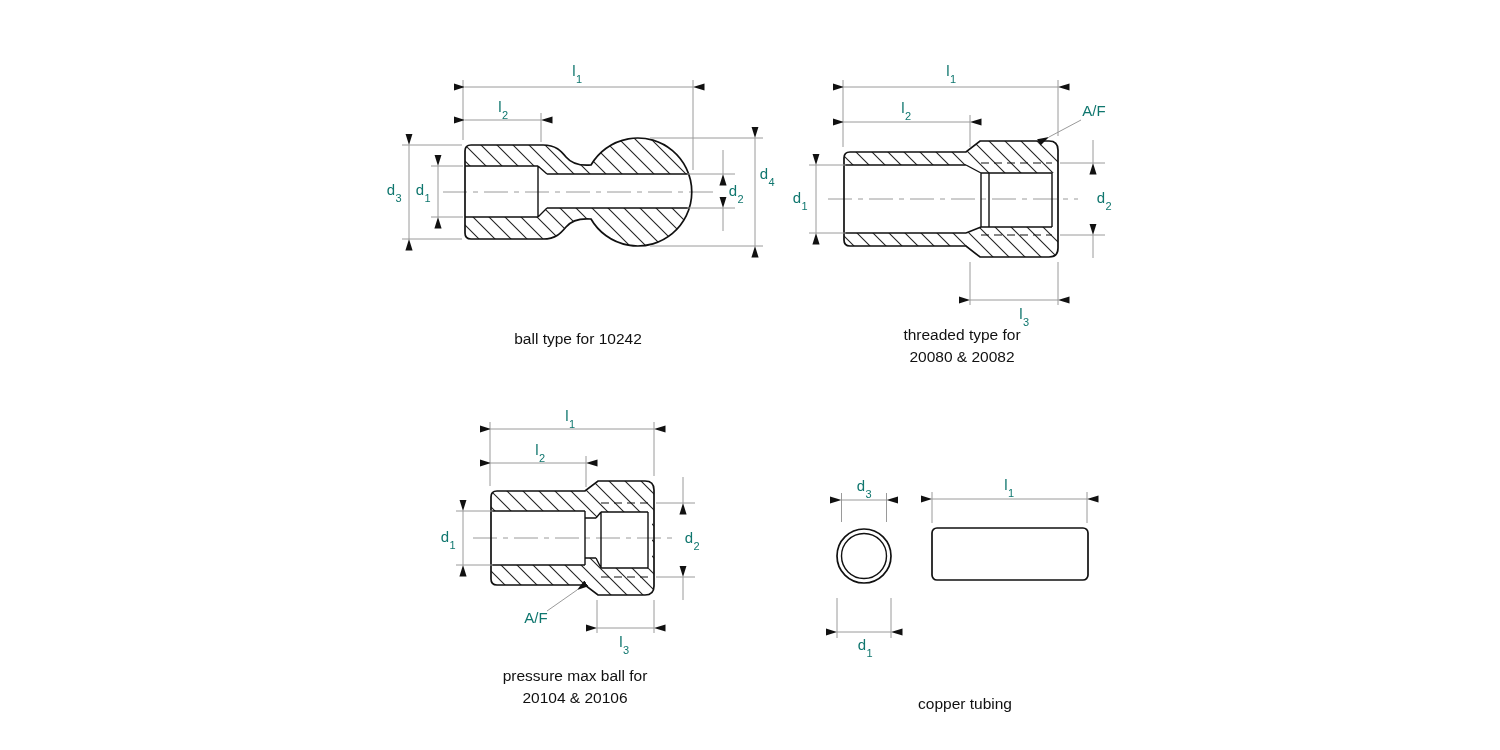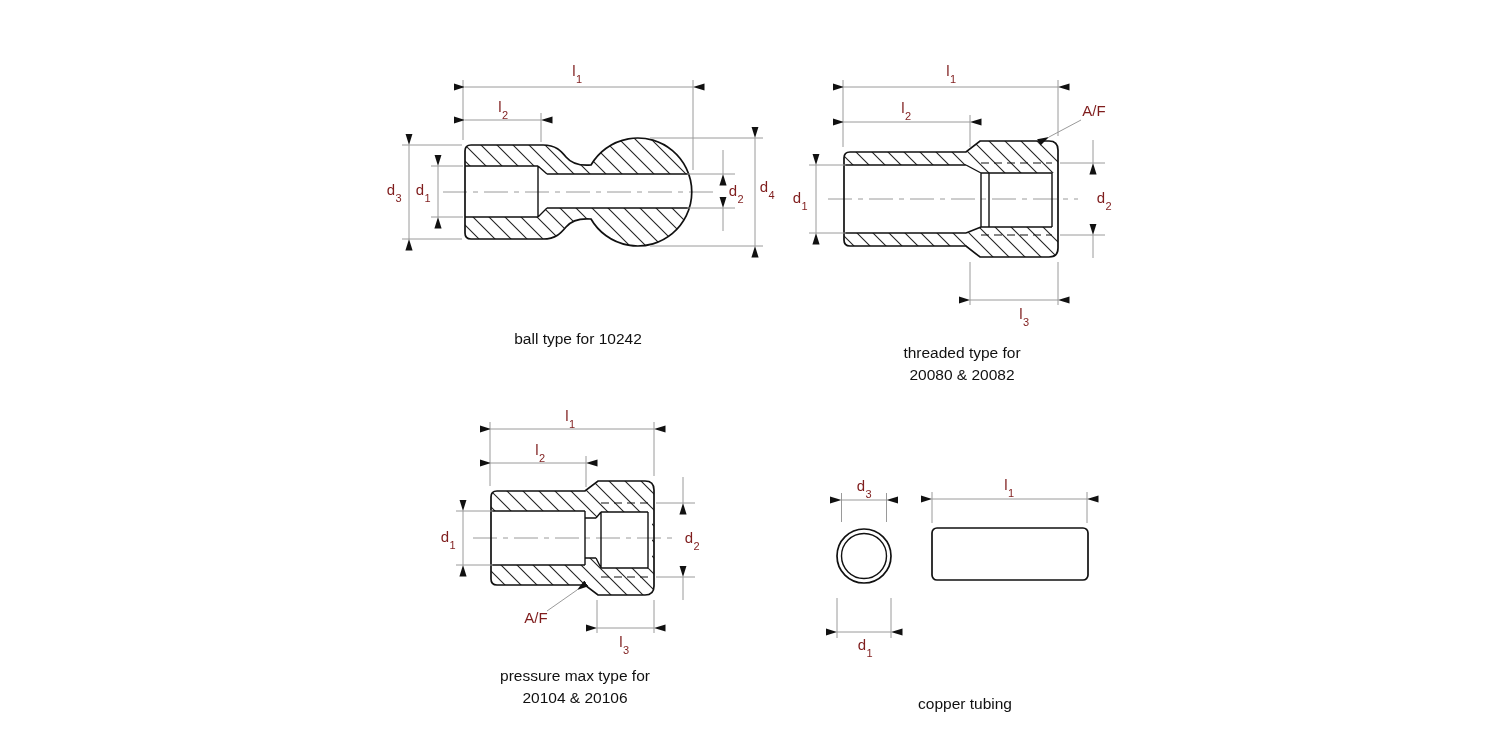--- a/index.html
+++ b/index.html
@@ -10,21 +10,21 @@
     font-family:"Liberation Sans","DejaVu Sans",sans-serif;
     color:#111;
     overflow:hidden;
   }
   #drawing{position:absolute;left:0;top:0;}
   .dim-label{
     position:absolute;
     transform:translate(-50%,-54%);
     font-size:15px;
     line-height:1;
-    color:#7f1d1d;
+    color:#0f766e;
     white-space:nowrap;
   }
   .dim-label sub{
     font-size:11px;
     line-height:0;
     position:relative;
     top:3px;
     left:0.5px;
   }
   .caption{
@@ -158,42 +158,42 @@
         <line x1="932" y1="499" x2="1087" y2="499" marker-start="url(#ar)" marker-end="url(#ar)"></line>
       </g>
     </g>
   </svg>
 
   <div class="dim-label" style="left:577px;top:71px"><span>l</span><sub>1</sub></div>
   <div class="dim-label" style="left:503px;top:107px"><span>l</span><sub>2</sub></div>
   <div class="dim-label" style="left:394px;top:190px"><span>d</span><sub>3</sub></div>
   <div class="dim-label" style="left:423px;top:190px"><span>d</span><sub>1</sub></div>
   <div class="dim-label" style="left:736px;top:191px"><span>d</span><sub>2</sub></div>
-  <div class="dim-label" style="left:767px;top:187px"><span>d</span><sub>4</sub></div>
+  <div class="dim-label" style="left:767px;top:174px"><span>d</span><sub>4</sub></div>
   <div class="caption" style="left:578px;top:328px">ball type for 10242</div>
 
   <div class="dim-label" style="left:951px;top:71px"><span>l</span><sub>1</sub></div>
   <div class="dim-label" style="left:906px;top:108px"><span>l</span><sub>2</sub></div>
   <div class="dim-label" style="left:1094px;top:111px"><span>A/F</span><sub></sub></div>
   <div class="dim-label" style="left:800px;top:198px"><span>d</span><sub>1</sub></div>
   <div class="dim-label" style="left:1104px;top:198px"><span>d</span><sub>2</sub></div>
   <div class="dim-label" style="left:1024px;top:314px"><span>l</span><sub>3</sub></div>
-  <div class="caption" style="left:962px;top:342px">
+  <div class="caption" style="left:962px;top:324px">
     <div>threaded type for</div>
     <div>20080 &amp; 20082</div>
   </div>
 
   <div class="dim-label" style="left:570px;top:416px"><span>l</span><sub>1</sub></div>
   <div class="dim-label" style="left:540px;top:450px"><span>l</span><sub>2</sub></div>
   <div class="dim-label" style="left:448px;top:537px"><span>d</span><sub>1</sub></div>
   <div class="dim-label" style="left:692px;top:538px"><span>d</span><sub>2</sub></div>
   <div class="dim-label" style="left:624px;top:642px"><span>l</span><sub>3</sub></div>
   <div class="dim-label" style="left:536px;top:618px"><span>A/F</span><sub></sub></div>
   <div class="caption" style="left:575px;top:665px">
-    <div>pressure max type for</div>
+    <div>pressure max ball for</div>
     <div>20104 &amp; 20106</div>
   </div>
 
   <div class="dim-label" style="left:864px;top:486px"><span>d</span><sub>3</sub></div>
   <div class="dim-label" style="left:1009px;top:485px"><span>l</span><sub>1</sub></div>
   <div class="dim-label" style="left:865px;top:645px"><span>d</span><sub>1</sub></div>
   <div class="caption" style="left:965px;top:693px">copper tubing</div>
 
 </div>
 

